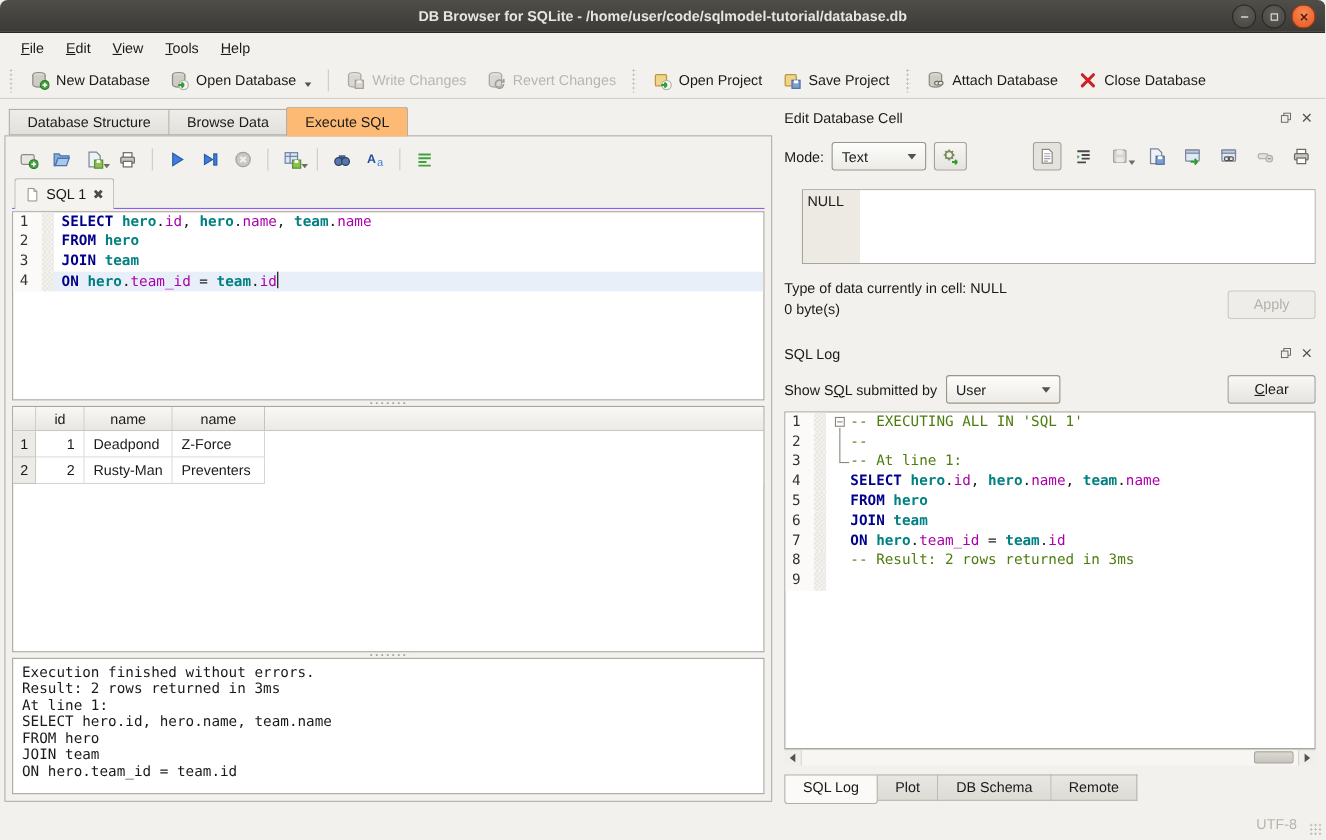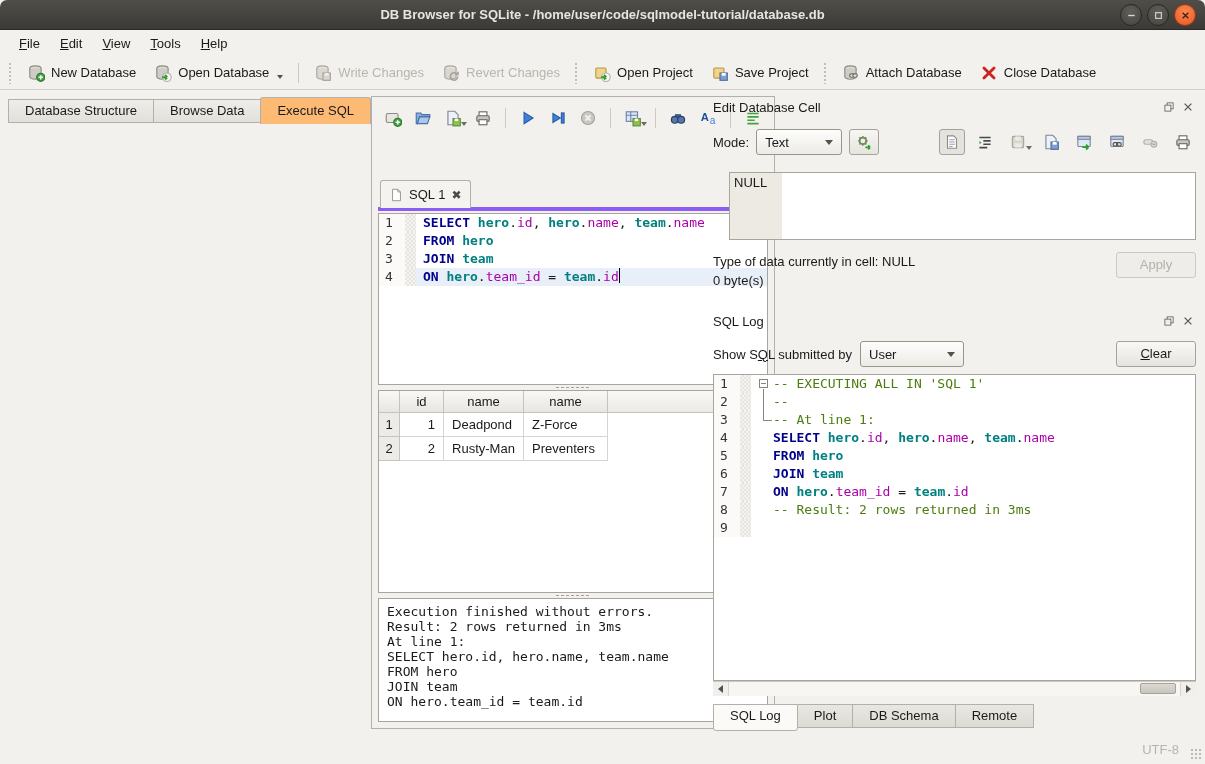--- a/index.html
+++ b/index.html
@@ -25,38 +25,38 @@
   .tbtn { display:flex; align-items:center; gap:6px; padding:4px 8px; border-radius:3px; white-space:nowrap; }
   .tbtn.disabled { color:#b9b6ae; }
   .tsep { width:1px; height:20px; background:#cdcac3; margin:0 5px; flex:none; }
   .thandle { width:5px; height:22px; flex:none; margin:0 4px;
     background-image:radial-gradient(#c2bfb8 1px, transparent 1.1px); background-size:4px 4px; }
   .ic { width:18px; height:18px; display:block; }
   .caret-down { width:0; height:0; border-left:3.5px solid transparent; border-right:3.5px solid transparent; border-top:4.5px solid #55524c; display:inline-block; margin-left:2px; align-self:flex-end; margin-bottom:3px; }
 
   
   .content { flex:1; display:flex; min-height:0; }
-  .left-pane { width:702px; flex:none; display:flex; flex-direction:row; padding:6px 0 6px 4px; }
+  .left-pane { width:702px; flex:none; display:flex; flex-direction:column; padding:6px 0 6px 4px; }
   .right-pane { flex:1; display:flex; flex-direction:column; padding:4px 9px 4px 11px; min-width:0; }
 
   
   .main-tabs { display:flex; align-items:flex-end; height:27px; flex:none; padding-left:4px; }
   .mtab { padding:3px 16px 4px; height:24px; background:linear-gradient(#efede9,#e2e0da); border:1px solid #b3b0a9; border-right:none; }
   .mtab:last-child { border-right:1px solid #b3b0a9; }
   .mtab.active { height:27px; background:#fdba74; border:1px solid #b3b0a9; border-bottom:none; border-radius:3px 3px 0 0; padding-top:5px; margin-bottom:-1px; position:relative; z-index:2; }
 
   .left-frame { flex:1; border:1px solid #b3b0a9; background:#f2f1ed; display:flex; flex-direction:column; padding:5px 6px 6px; min-height:0; }
 
   
   .sql-toolbar { height:32px; flex:none; display:flex; align-items:center; gap:4px; padding:2px 2px; }
   .itool { width:26px; height:26px; display:flex; align-items:center; justify-content:center; border-radius:3px; position:relative; flex:none; }
   .itool .caret-down { position:absolute; right:-1px; bottom:2px; border-top-color:#6e6b64; }
 
   
-  .sqltab-bar { height:29px; flex:none; display:flex; align-items:flex-end; border-bottom:4px solid #8b5cf6; padding-left:2px;margin-top:48px; }
+  .sqltab-bar { height:29px; flex:none; display:flex; align-items:flex-end; border-bottom:1px solid #8b5cf6; padding-left:2px; }
   .sqltab { display:flex; align-items:center; gap:6px; height:28px; padding:0 9px; background:#f4f3ef; border:1px solid #b3b0a9; border-bottom:none; border-radius:3px 3px 0 0; margin-bottom:-1px; position:relative; z-index:1; }
   .sqltab .x { font-weight:bold; color:#4c4a45; font-size:12px; }
 
   
   .code-box { background:#fff; border:1px solid #a8a59d; overflow:hidden; display:flex; flex-direction:column; }
   .editor-box { height:172px; flex:none; margin-top:2px; }
   .code-row { display:flex; height:18px; flex:none; }
   .ln { width:26px; flex:none; padding-left:6px; background:#fbfaf8; color:#333; font:13px/18px "DejaVu Sans Mono",monospace; }
   .fm { width:11px; flex:none;
     background-image:linear-gradient(45deg,#e7e5e0 25%,transparent 25%,transparent 75%,#e7e5e0 75%),linear-gradient(45deg,#e7e5e0 25%,#f4f3ef 25%,#f4f3ef 75%,#e7e5e0 75%);
@@ -107,21 +107,21 @@
 
   .mode-row { height:28px; flex:none; display:flex; align-items:center; margin-top:10px; gap:7px; }
   .combo { height:26px; display:inline-flex; align-items:center; justify-content:space-between; background:linear-gradient(#fdfdfc,#ecebe6); border:1px solid #999589; border-radius:3px; padding:0 8px; }
   .combo .arrow { width:0; height:0; border-left:4px solid transparent; border-right:4px solid transparent; border-top:5px solid #55524c; margin-left:12px; }
   .tool-raised { width:30px; height:26px; border:1px solid #a5a29b; border-radius:3px; background:linear-gradient(#f7f6f3,#e6e4df); display:flex; align-items:center; justify-content:center; }
   .cell-icons { display:flex; align-items:center; gap:7px; margin-left:auto; }
   .cell-icons .itool.checked { border:1px solid #a5a29b; background:#e5e3dd; }
   .cell-box { height:68px; flex:none; margin:16px 0 0 16px; border:1px solid #a8a59d; background:#fff; display:flex; }
   .cell-gutter { width:52px; flex:none; background:#edeae4; padding:2px 0 0 4px; }
   .cell-area { flex:1; background:#fff; }
-  .type-row { flex:none; display:flex; margin-top:12px; align-items:flex-start; }
+  .type-row { flex:none; display:flex; margin-top:12px; align-items:flex-end; }
   .type-texts { flex:1; line-height:19px; }
   .push-btn { height:26px; min-width:80px; padding:0 14px; border:1px solid #a3a3a3; border-radius:3px; background:linear-gradient(#f9f8f6,#e6e4df); font-size:13px; text-align:center; line-height:24px; }
   .push-btn.disabled { color:#b4b1aa; border-color:#ccc9c2; background:#efede9; }
 
   .filter-row { height:28px; flex:none; display:flex; align-items:center; margin-top:8px; gap:8px; }
   .log-box { flex:1; margin-top:6px; min-height:0; position:relative; }
   .log-lines { position:absolute; inset:0 0 15px 0; overflow:hidden; background:#fff; display:flex; flex-direction:column; }
   .hscroll { position:absolute; left:0; right:0; bottom:0; height:15px; background:#f1efeb; border-top:1px solid #ccc9c2; display:flex; }
   .sarrow { width:16px; height:100%; flex:none; display:flex; align-items:center; justify-content:center; border-right:1px solid #d8d5cf; }
   .sarrow.right { border-right:none; border-left:1px solid #d8d5cf; }

